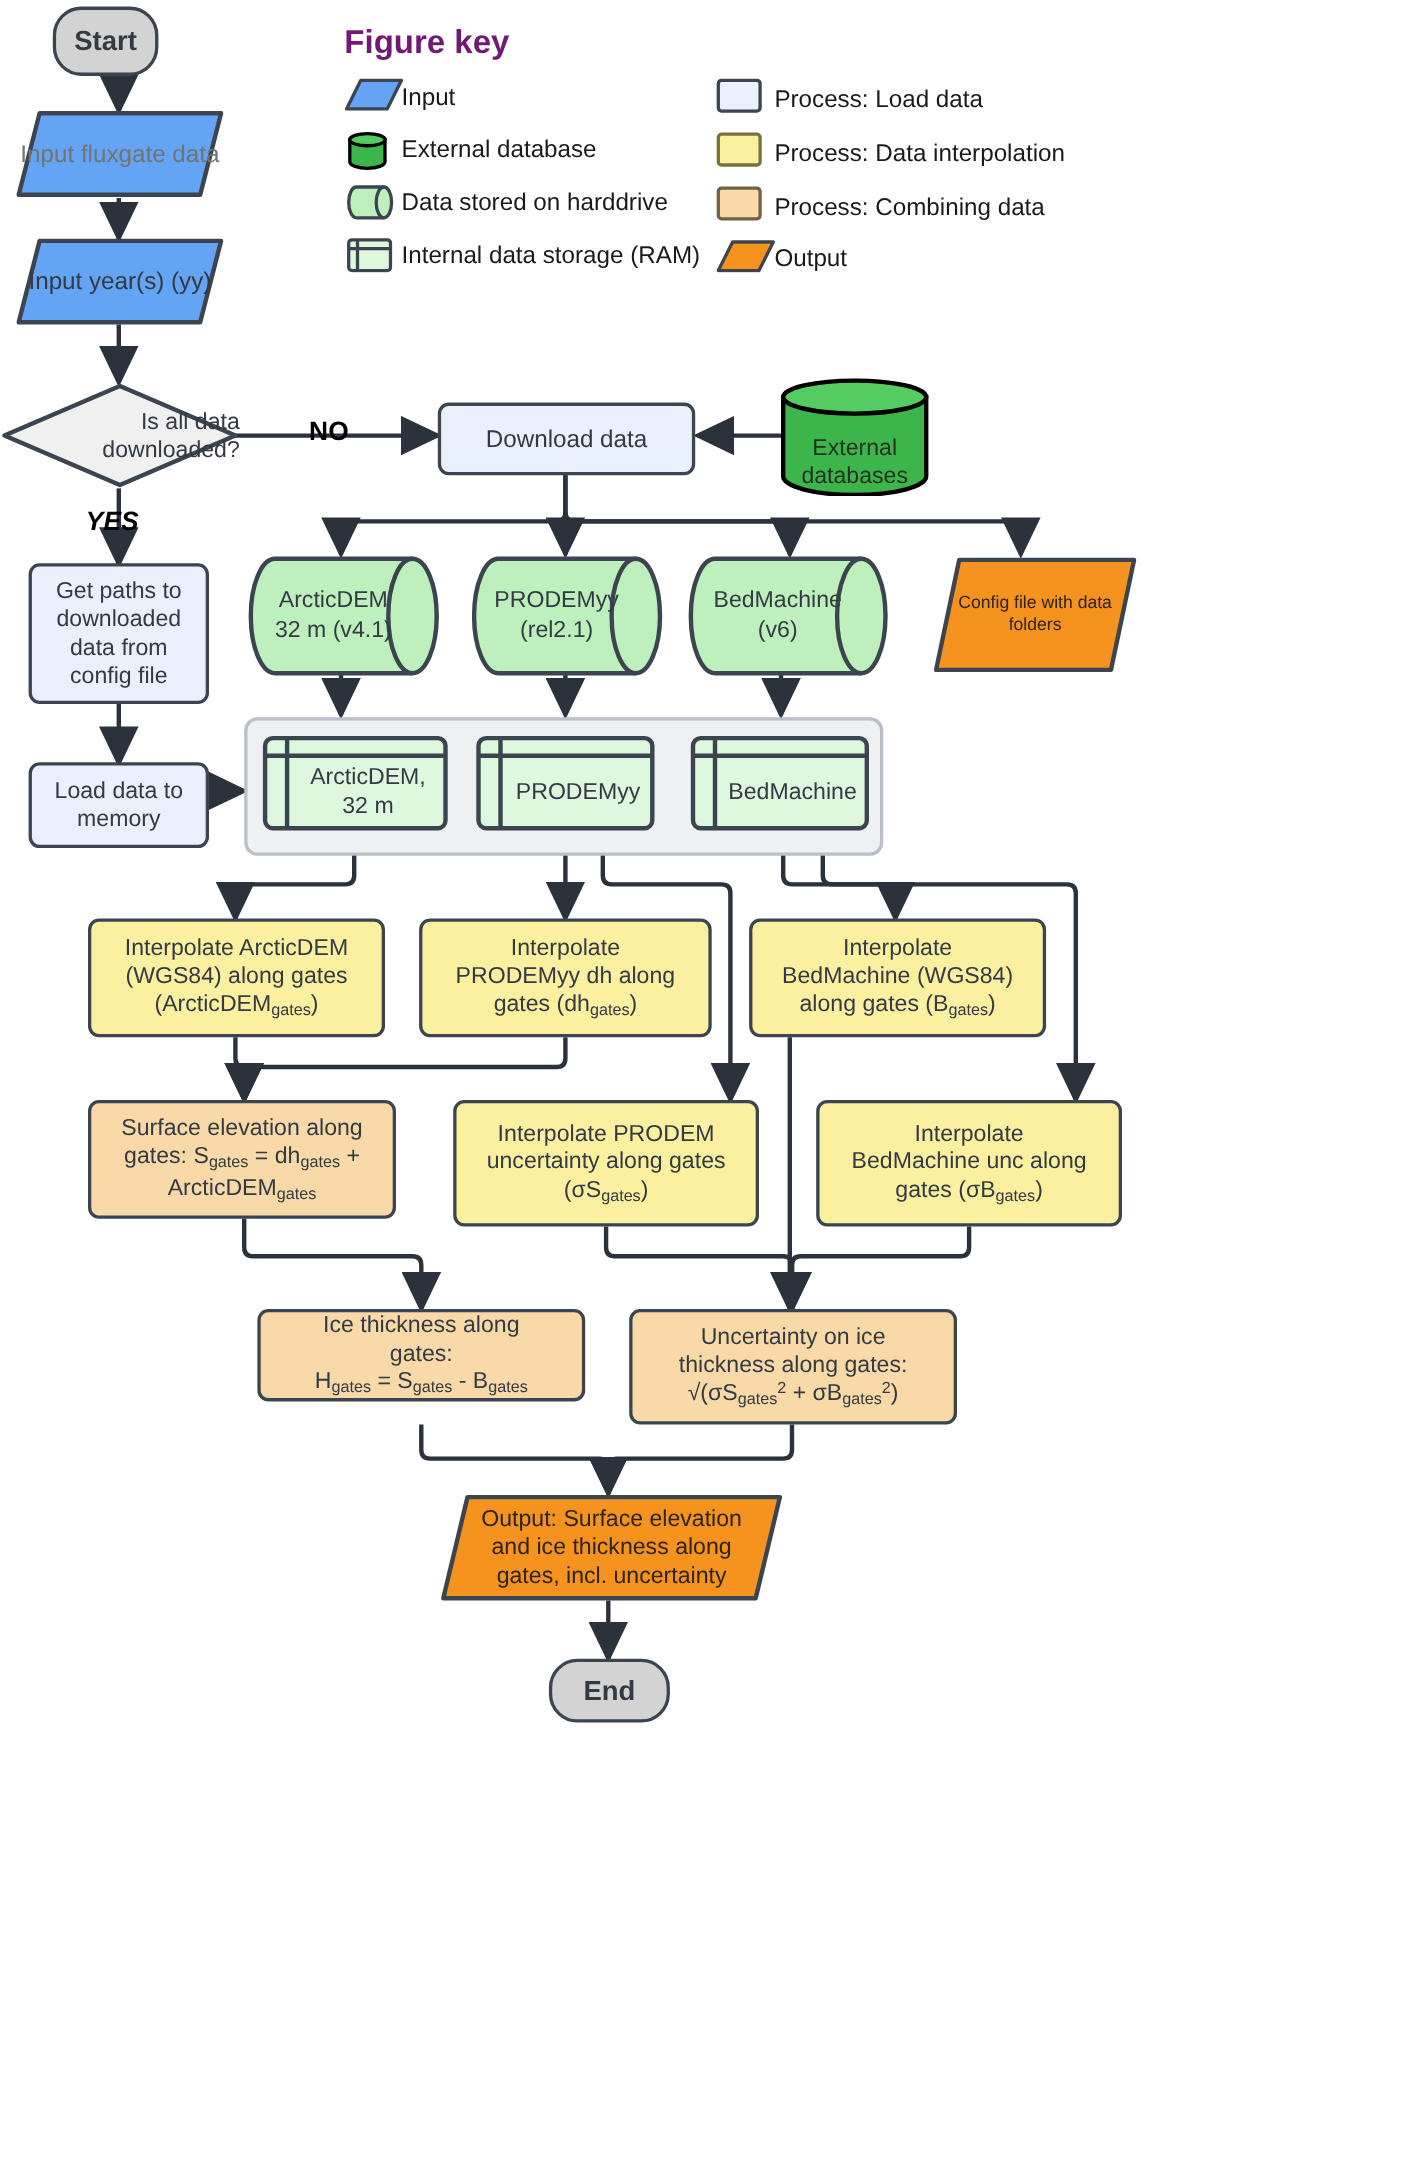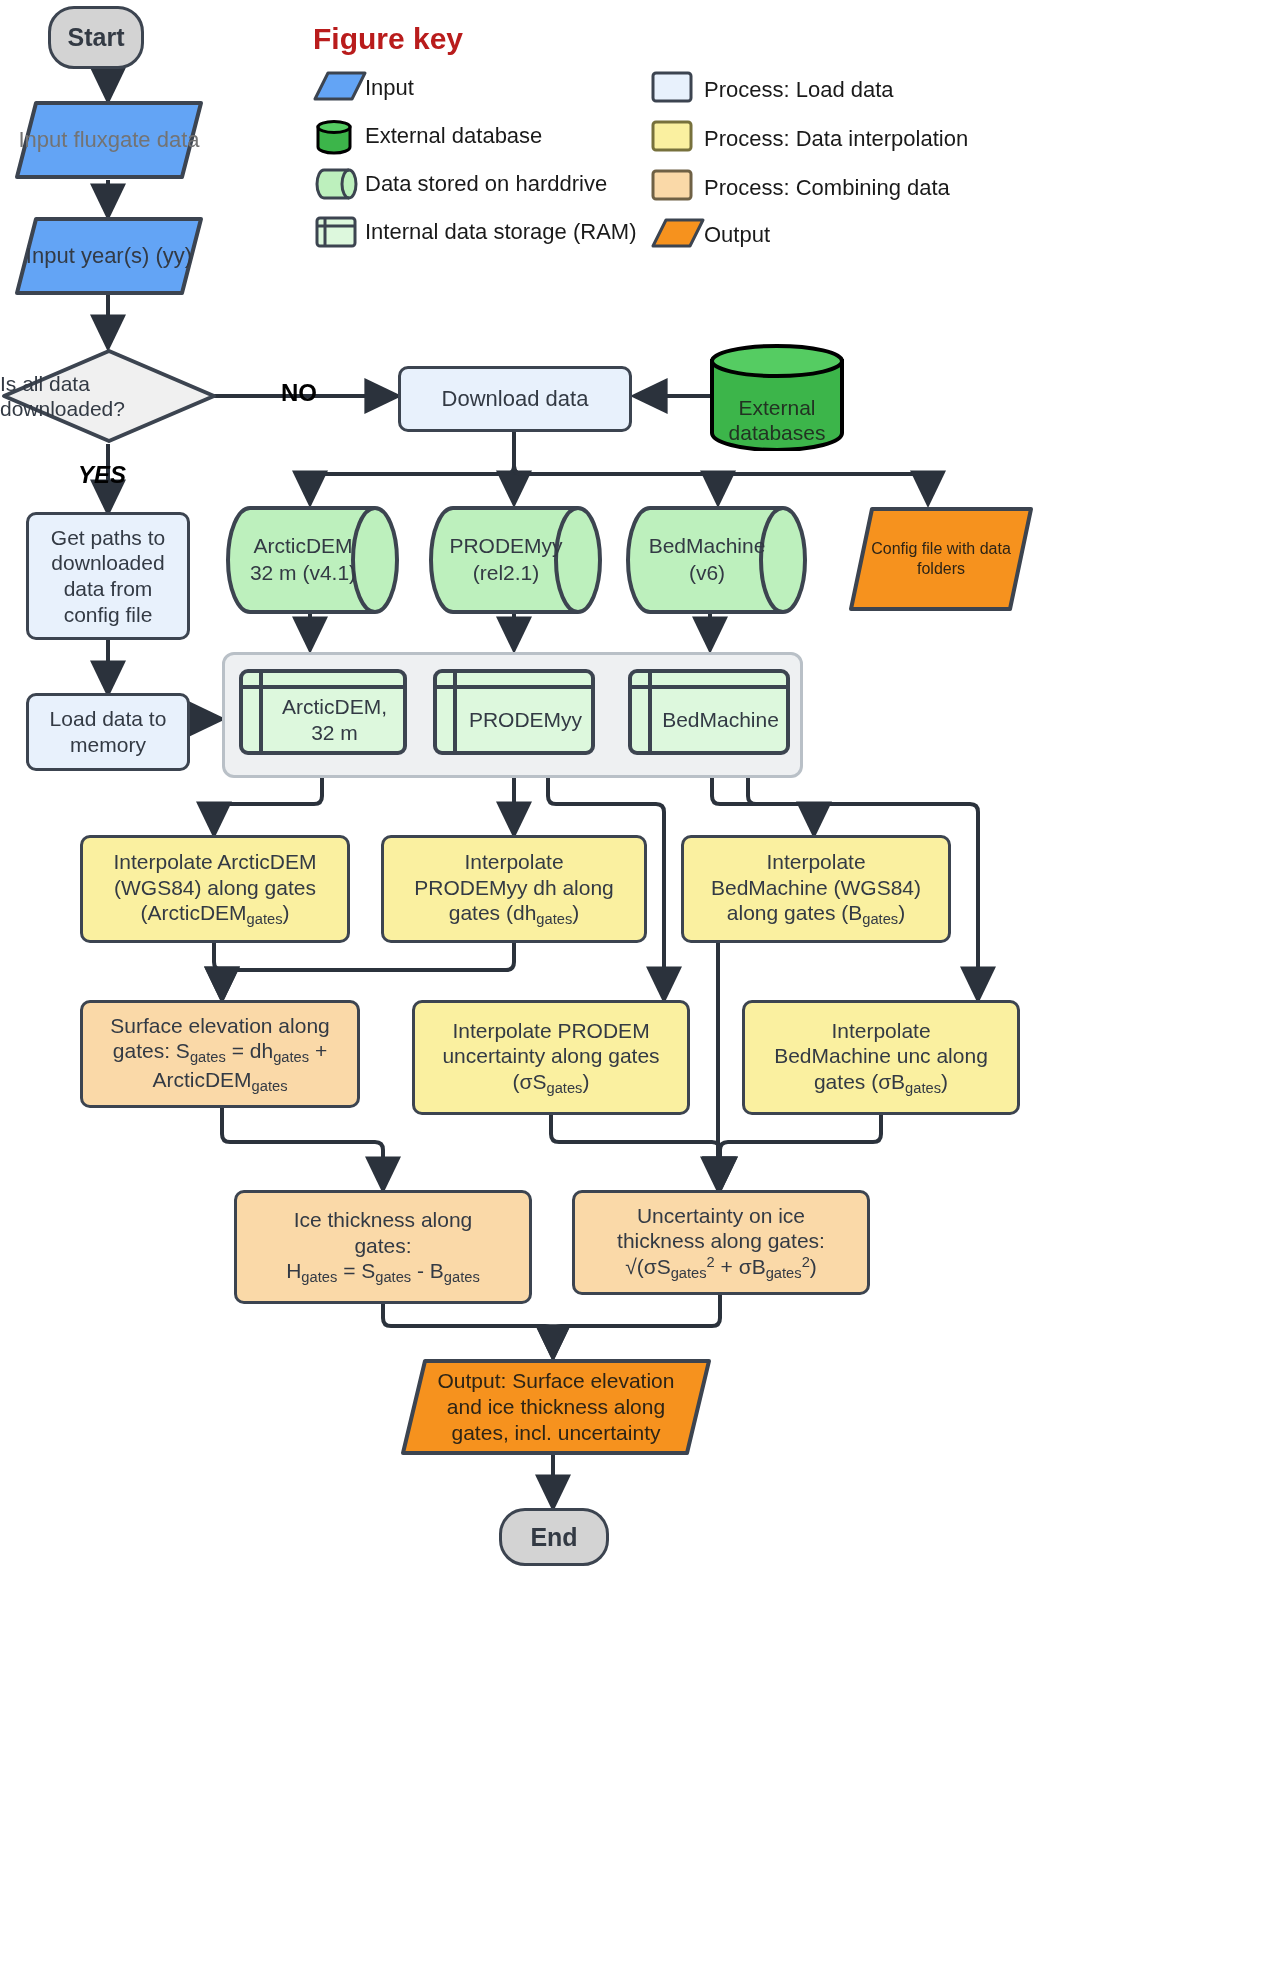--- a/index.html
+++ b/index.html
@@ -4,21 +4,21 @@
 <style>
   html,body{margin:0;padding:0;background:#ffffff;}
   body{font-family:"Liberation Sans",sans-serif;}
   #stage{position:relative;width:1285px;height:1971px;background:#fff;overflow:hidden;}
   .node{position:absolute;box-sizing:border-box;display:flex;align-items:center;justify-content:center;text-align:center;color:#333a44;line-height:1.22;}
   .node .txt{display:block;padding:0 8px;}
   .terminal{background:#d3d3d3;border:3px solid #3c4450;border-radius:26px;font-weight:bold;font-size:25px;}
   .process-load{background:#e8f1fc;border:3px solid #3c4450;border-radius:10px;}
   .process-interp{background:#faf0a0;border:3px solid #3c4450;border-radius:10px;}
   .process-comb{background:#fad9a8;border:3px solid #3c4450;border-radius:10px;}
-  .figkey-title{position:absolute;font-weight:bold;font-size:30px;color:#b91c1c;}
+  .figkey-title{position:absolute;font-weight:bold;font-size:30px;color:#701a75;}
   .legend-label{position:absolute;font-size:22px;color:#1a1a1a;white-space:nowrap;}
   .edgelabel{position:absolute;font-weight:bold;font-size:24px;color:#000;}
   svg.layer{position:absolute;left:0;top:0;width:1285px;height:1971px;pointer-events:none;}
   .ramzone{position:absolute;background:#eef0f2;border:3px solid #b9c0c7;border-radius:12px;}
   sub{font-size:0.7em;vertical-align:-0.25em;}
   sup{font-size:0.7em;vertical-align:0.45em;}
 </style>
 </head>
 <body>
 
@@ -111,21 +111,21 @@
     </svg>
     <div style="position:absolute;inset:0;display:flex;align-items:center;justify-content:center;text-align:center;font-size:22px;color:#333a44;line-height:1.2;">
       <span>Input year(s) (yy)</span>
     </div>
   </div>
 
   <div style="position:absolute;left:0px;top:347px;width:218px;height:98px;">
     <svg width="218" height="98" style="position:absolute;left:0;top:0;">
       <polygon points="109,4 214,49 109,94 4,49" fill="#f0f0f0" stroke="#3c4450" stroke-width="4" stroke-linejoin="round"></polygon>
     </svg>
-    <div style="position:absolute;inset:0;display:flex;align-items:center;justify-content:center;text-align:left;font-size:21px;color:#333a44;line-height:1.2;">
+    <div style="position:absolute;inset:0;display:flex;align-items:center;justify-content:center;text-align:right;font-size:21px;color:#333a44;line-height:1.2;">
       <span>Is all data downloaded?</span>
     </div>
   </div>
 
   <div class="edgelabel" style="left:281px;top:379px;">NO</div>
   <div class="edgelabel" style="left:78px;top:461px;font-style:italic;">YES</div>
 
   <div class="node process-load" style="left:398px;top:366px;width:234px;height:66px;font-size:22px;">
     <span class="txt">Download data</span>
   </div>
@@ -267,21 +267,21 @@
   </div>
 
   <div class="node process-interp" style="left:742px;top:1000px;width:278px;height:115px;font-size:21px;">
     <span class="txt">
       <span>Interpolate</span><br>
       <span>BedMachine unc along</span><br>
       <span>gates (σB</span><sub>gates</sub><span>)</span>
     </span>
   </div>
 
-  <div class="node process-comb" style="left:234px;top:1190px;width:298px;height:114px;font-size:21px;">
+  <div class="node process-comb" style="left:234px;top:1190px;width:298px;height:84px;font-size:21px;">
     <span class="txt">
       <span>Ice thickness along</span><br>
       <span>gates:</span><br>
       <span>H</span><sub>gates</sub><span> = S</span><sub>gates</sub><span> - B</span><sub>gates</sub>
     </span>
   </div>
 
   <div class="node process-comb" style="left:572px;top:1190px;width:298px;height:105px;font-size:21px;">
     <span class="txt">
       <span>Uncertainty on ice</span><br>

